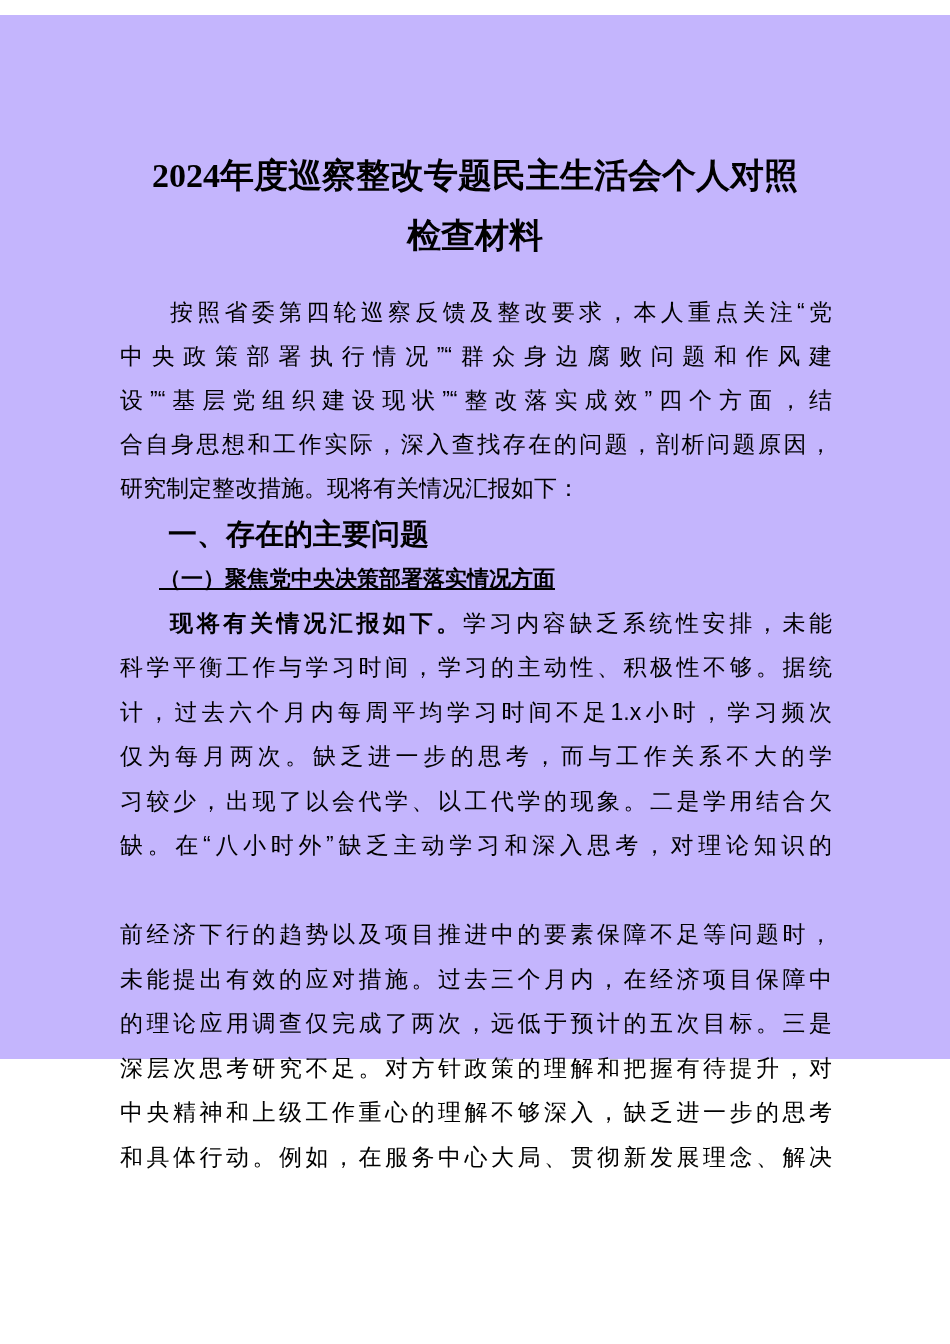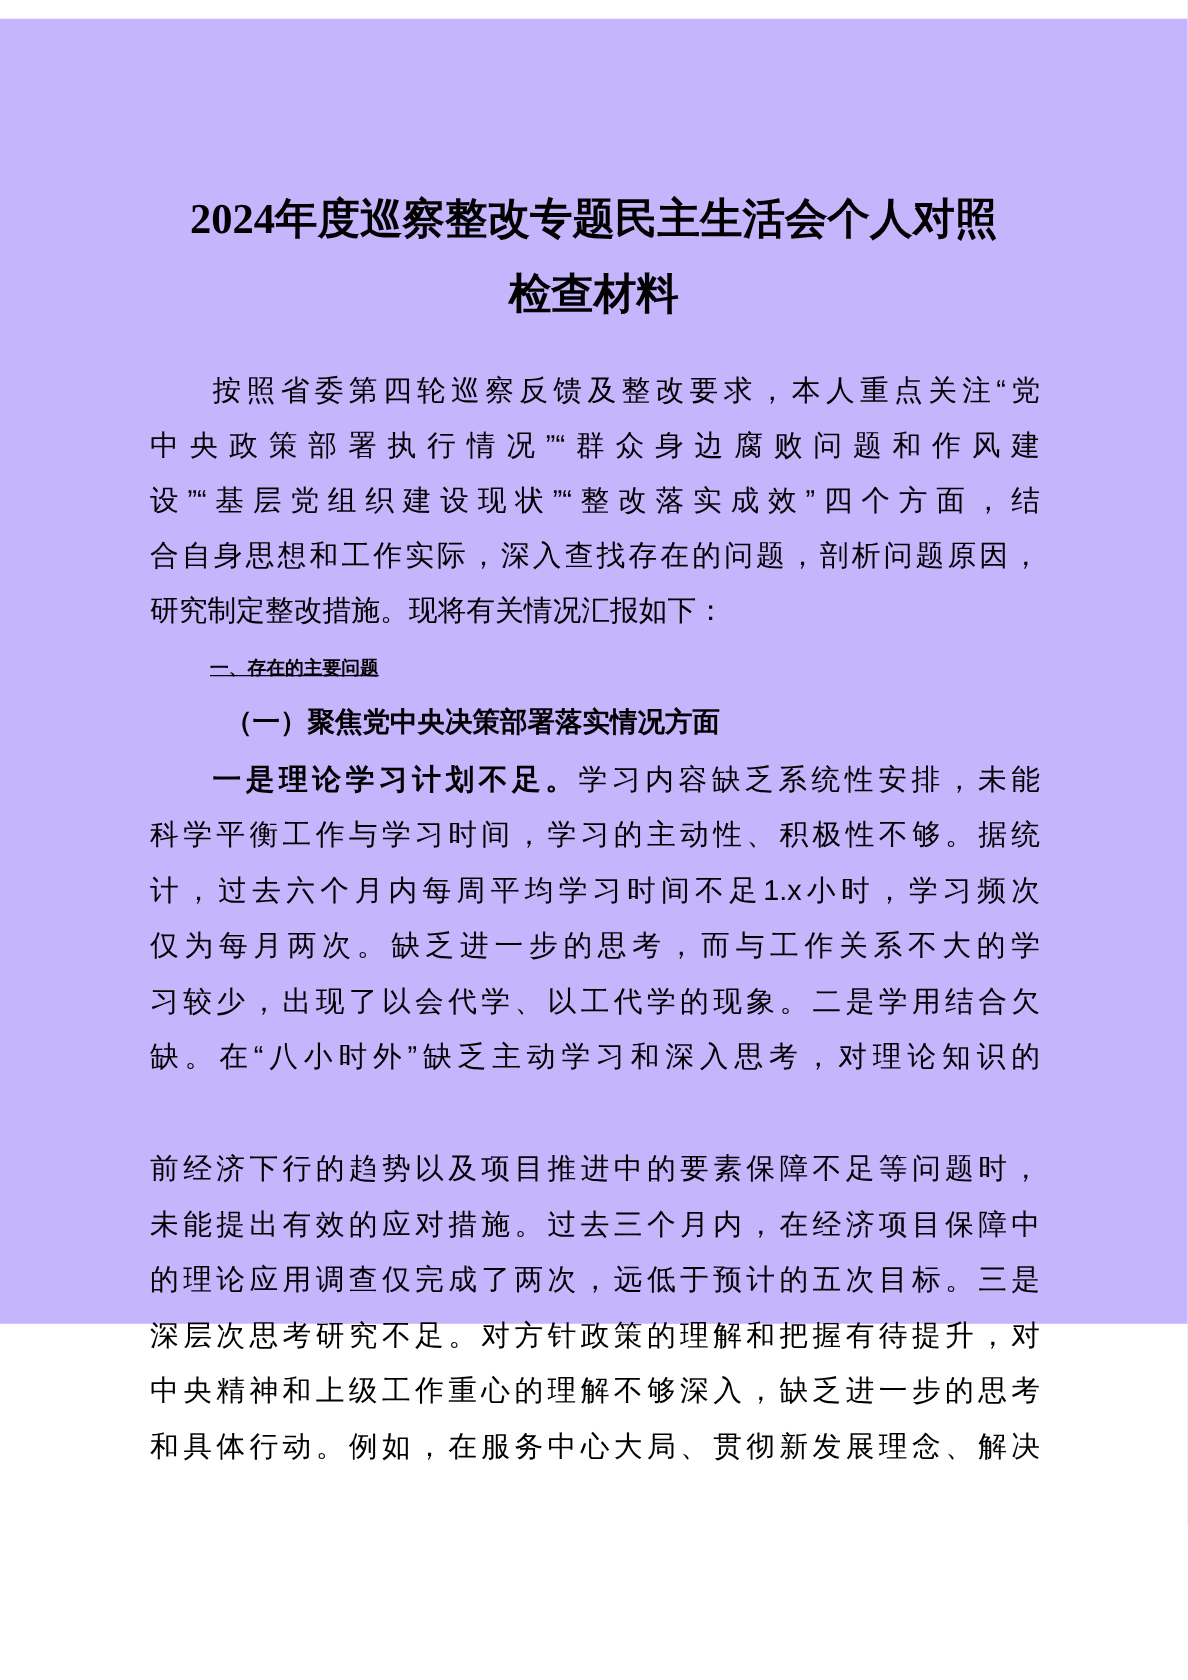--- a/index.html
+++ b/index.html
@@ -16,47 +16,47 @@
     position: absolute; left: 120px; width: 712px;
     font-family: Liberation Sans, sans-serif;
     font-size: 23px; line-height: 30px; white-space: nowrap;
     text-align: justify; text-align-last: justify;
   }
   .line.indent { left: 170px; width: 662px; }
   .line.last { text-align-last: left; }
   .heading1 {
     position: absolute; left: 168px;
     font-family: "DejaVu Sans", "Liberation Sans", sans-serif; font-weight: bold;
-    font-size: 15px; line-height: 30px; text-decoration: underline;
+    font-size: 29px; line-height: 30px;
   }
   .heading2 {
-    position: absolute; left: 180px;
+    position: absolute; left: 159px;
     font-family: "DejaVu Serif", "Liberation Serif", serif; font-weight: bold;
-    font-size: 22px; line-height: 30px;
+    font-size: 22px; line-height: 30px; text-decoration: underline;
   }
   .bold { font-weight: bold; }
 </style>
 </head>
 <body>
 
 <div class="page">
   <div class="title l1">2024年度巡察整改专题民主生活会个人对照</div>
   <div class="title l2">检查材料</div>
 
   <div class="line indent" style="top:282px">按照省委第四轮巡察反馈及整改要求，本人重点关注“党</div>
   <div class="line" style="top:370px">设”“基层党组织建设现状”“整改落实成效”四个方面，结</div>
   <div class="line" style="top:326px">中央政策部署执行情况”“群众身边腐败问题和作风建</div>
   <div class="line" style="top:414px">合自身思想和工作实际，深入查找存在的问题，剖析问题原因，</div>
   <div class="line last" style="top:458px">研究制定整改措施。现将有关情况汇报如下：</div>
 
   <div class="heading1" style="top:504px">一、存在的主要问题</div>
   <div class="heading2" style="top:548px">（一）聚焦党中央决策部署落实情况方面</div>
 
   <div class="line indent" style="top:593px">
-    <span class="bold">一是理论学习计划不足。</span><span>学习内容缺乏系统性安排，未能</span>
+    <span class="bold">现将有关情况汇报如下。</span><span>学习内容缺乏系统性安排，未能</span>
   </div>
   <div class="line" style="top:637px">科学平衡工作与学习时间，学习的主动性、积极性不够。据统</div>
   <div class="line" style="top:682px">计，过去六个月内每周平均学习时间不足1.x小时，学习频次</div>
   <div class="line" style="top:726px">仅为每月两次。缺乏进一步的思考，而与工作关系不大的学</div>
   <div class="line" style="top:771px">习较少，出现了以会代学、以工代学的现象。二是学用结合欠</div>
   <div class="line" style="top:815px">缺。在“八小时外”缺乏主动学习和深入思考，对理论知识的</div>
   <div class="line" style="top:904px">前经济下行的趋势以及项目推进中的要素保障不足等问题时，</div>
   <div class="line" style="top:949px">未能提出有效的应对措施。过去三个月内，在经济项目保障中</div>
   <div class="line" style="top:993px">的理论应用调查仅完成了两次，远低于预计的五次目标。三是</div>
   <div class="line" style="top:1082px">中央精神和上级工作重心的理解不够深入，缺乏进一步的思考</div>

